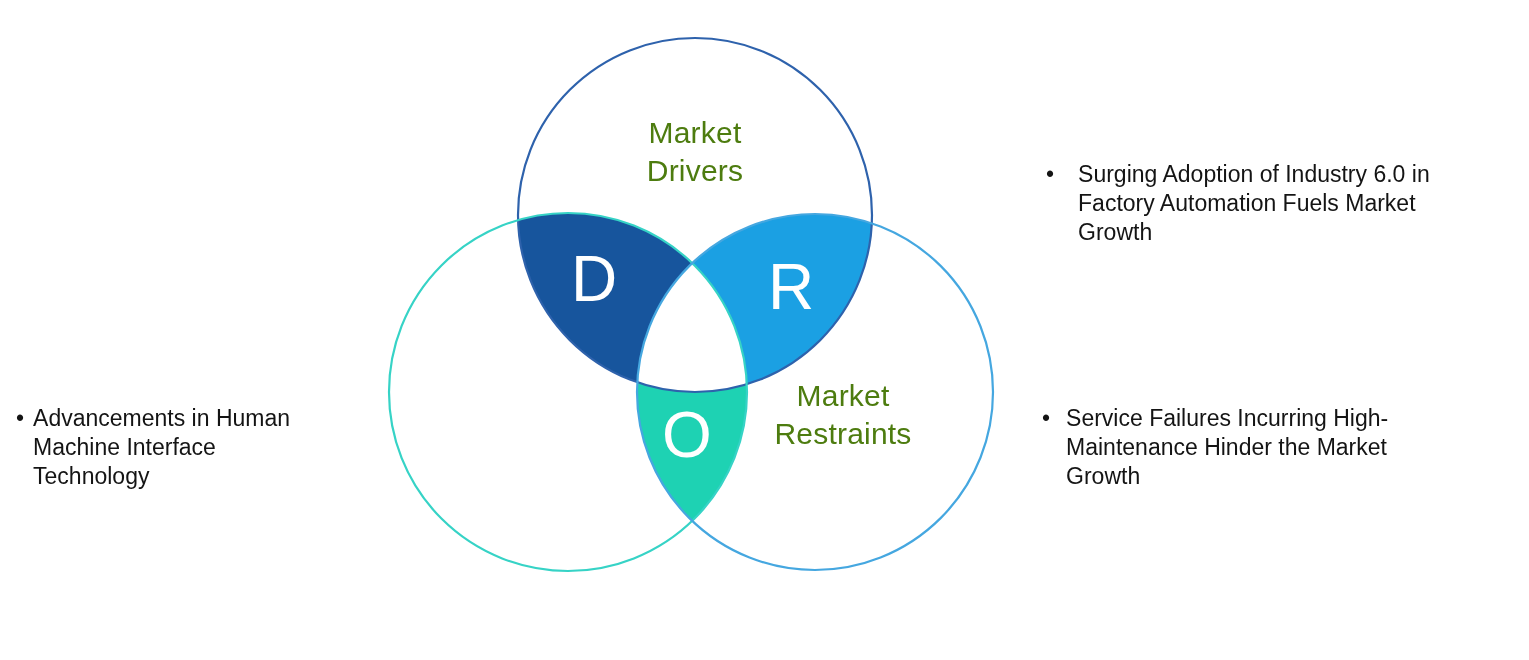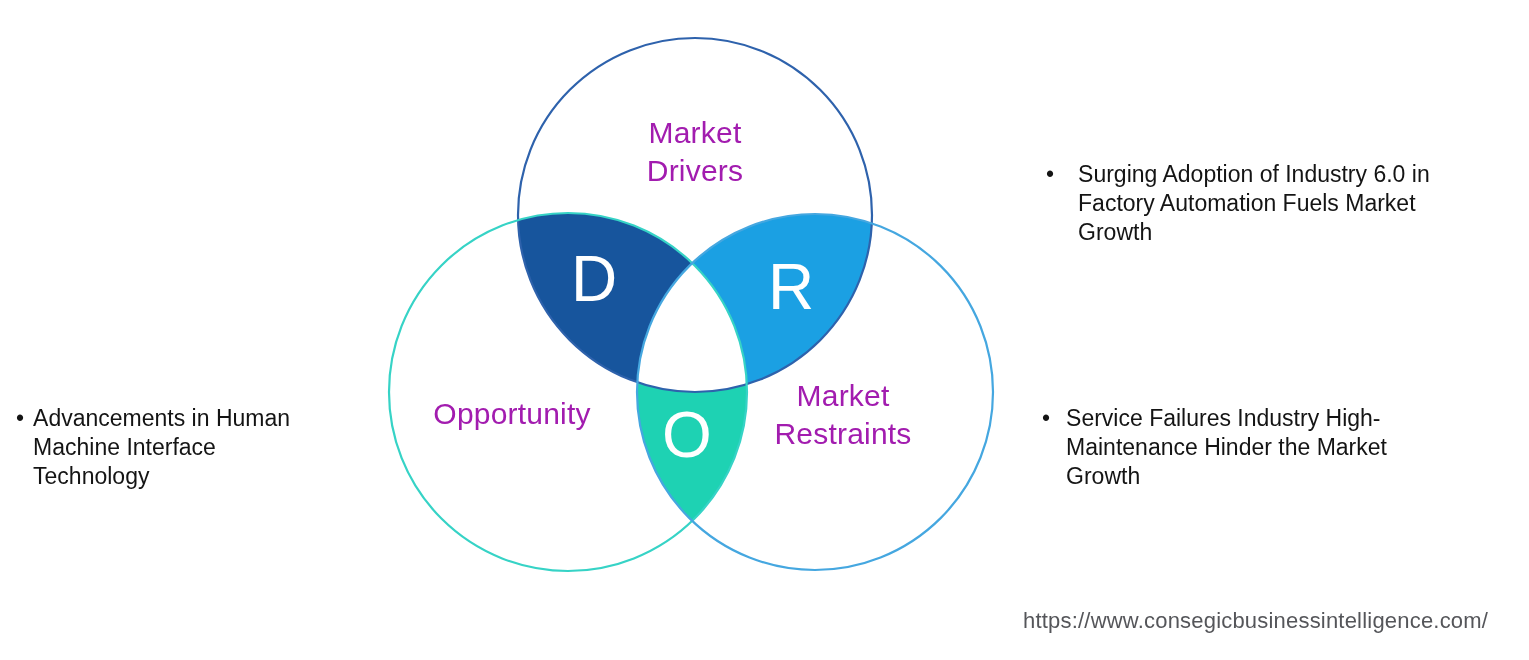--- a/index.html
+++ b/index.html
@@ -3,21 +3,21 @@
 <meta charset="utf-8">
 <style>
   html,body{margin:0;padding:0;background:#ffffff;}
   body{
     width:1529px;height:660px;position:relative;overflow:hidden;
     font-family:"Liberation Sans",sans-serif;
   }
   .canvas{position:absolute;left:0;top:0;width:1529px;height:660px;}
   svg.venn{position:absolute;left:0;top:0;}
   .circle-label{
-    position:absolute;color:#a21caf;font-size:30px;line-height:38px;
+    position:absolute;color:#4d7c0f;font-size:30px;line-height:38px;
     white-space:pre-line;text-align:center;letter-spacing:0.2px;
   }
   .label-drivers{left:695px;top:114px;transform:translateX(-50%);}
   .label-opportunity{left:512px;top:414px;transform:translate(-50%,-50%);white-space:nowrap;}
   .label-restraints{left:843px;top:377px;transform:translateX(-50%);}
   .bullet-row{
     position:absolute;display:flex;align-items:flex-start;
     color:#141414;font-size:23px;line-height:29px;
   }
   .bullet-row .dot{flex:none;}
@@ -74,41 +74,39 @@
     <circle cx="815" cy="392" r="178" fill="none" stroke-width="2.2" stroke="#45A7E0"></circle>
 
     <text x="594" y="279" text-anchor="middle" dominant-baseline="central" font-size="64" fill="#FFFFFF">D</text>
     <text x="791" y="287" text-anchor="middle" dominant-baseline="central" font-size="64" fill="#FFFFFF">R</text>
     <text x="687" y="435" text-anchor="middle" dominant-baseline="central" font-size="64" fill="#FFFFFF">O</text>
   </svg>
 
   <div class="circle-label label-drivers">Market
 Drivers</div>
 
-  <div class="circle-label label-opportunity">Opportunity</div>
 
   <div class="circle-label label-restraints">Market
 Restraints</div>
 
   <div class="bullet-row bullet-left">
     <span class="dot">•</span>
     <span class="bullet-text">Advancements in Human
 Machine Interface
 Technology</span>
   </div>
 
   <div class="bullet-row bullet-right-0">
     <span class="dot">•</span>
     <span class="bullet-text">Surging Adoption of Industry 6.0 in
 Factory Automation Fuels Market
 Growth</span>
   </div>
 
   <div class="bullet-row bullet-right-1">
     <span class="dot">•</span>
-    <span class="bullet-text">Service Failures Industry High-
+    <span class="bullet-text">Service Failures Incurring High-
 Maintenance Hinder the Market
 Growth</span>
   </div>
 
-  <div class="footer-url">https://www.consegicbusinessintelligence.com/</div>
 
 </div>
 
 </body></html>

